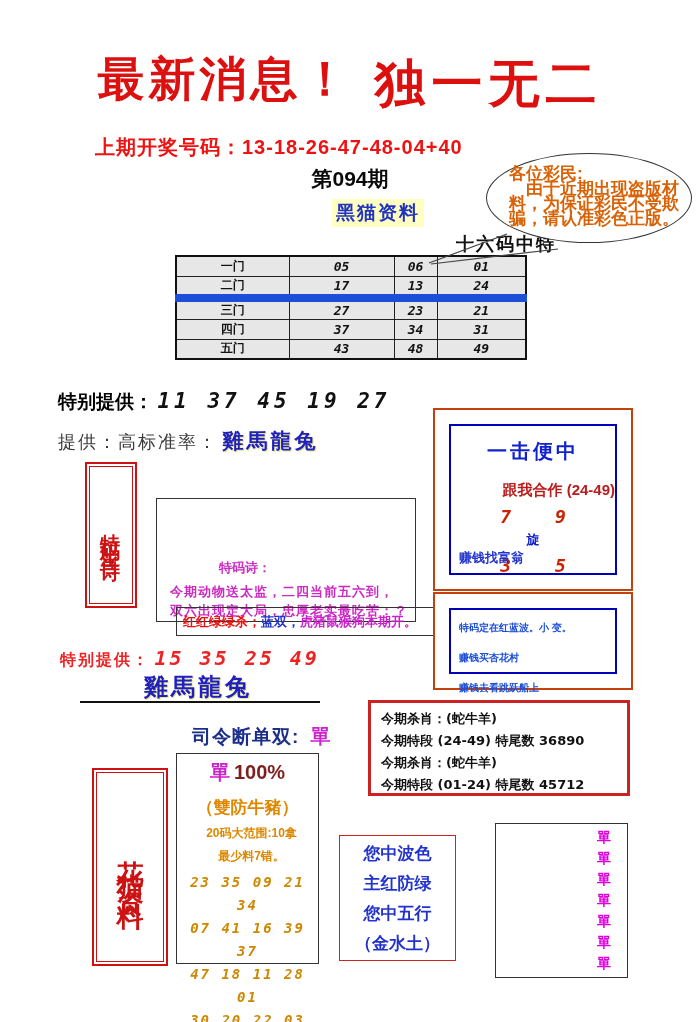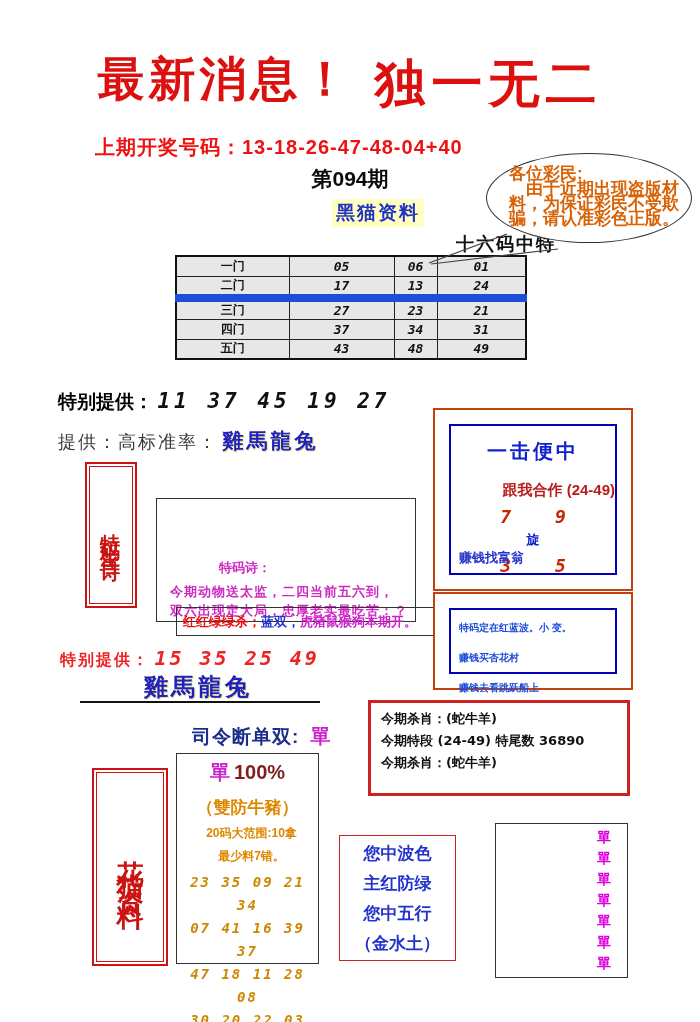--- a/index.html
+++ b/index.html
@@ -237,39 +237,40 @@
       <div class="line">特码定在红蓝波。小 变。</div>
       <div class="line">赚钱买杏花村</div>
       <div class="line">赚钱去看跳跃船上</div>
     </div>
   </div>
 
   <div class="abs redbox">
     <div class="line">今期杀肖：(蛇牛羊)</div>
     <div class="line">今期特段 (24-49) 特尾数 36890</div>
     <div class="line">今期杀肖：(蛇牛羊)</div>
+    <div class="line">今期特段 (01-24) 特尾数 45712</div>
   </div>
 
   <div class="abs dbox-red huamao">
     <div class="inner">
       <div class="vtext">花猫资料</div>
     </div>
   </div>
 
   <div class="abs danbox">
     <div class="dan-head">
       <span class="dan">單</span><span class="pct">100%</span>
     </div>
     <div class="dan-l2">（雙防牛豬）</div>
     <div class="dan-l3">20码大范围:10拿</div>
     <div class="dan-l4">最少料7错。</div>
     <div class="dan-rows hand">
       <div>23 35 09 21 34</div>
       <div>07 41 16 39 37</div>
-      <div>47 18 11 28 08</div>
+      <div>47 18 11 28 01</div>
       <div>30 20 22 03 25</div>
     </div>
   </div>
 
   <div class="abs wuxing">
     <div class="line">您中波色</div>
     <div class="line">主红防绿</div>
     <div class="line">您中五行</div>
     <div class="line">（金水土）</div>
   </div>

